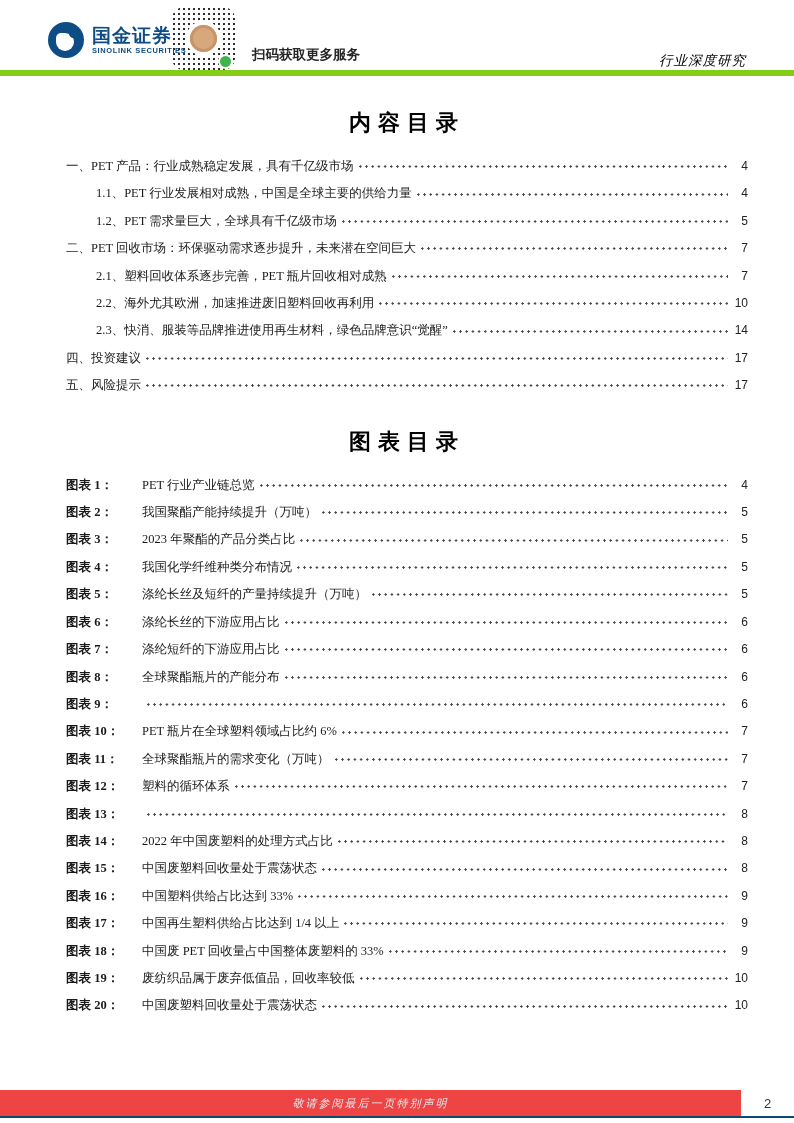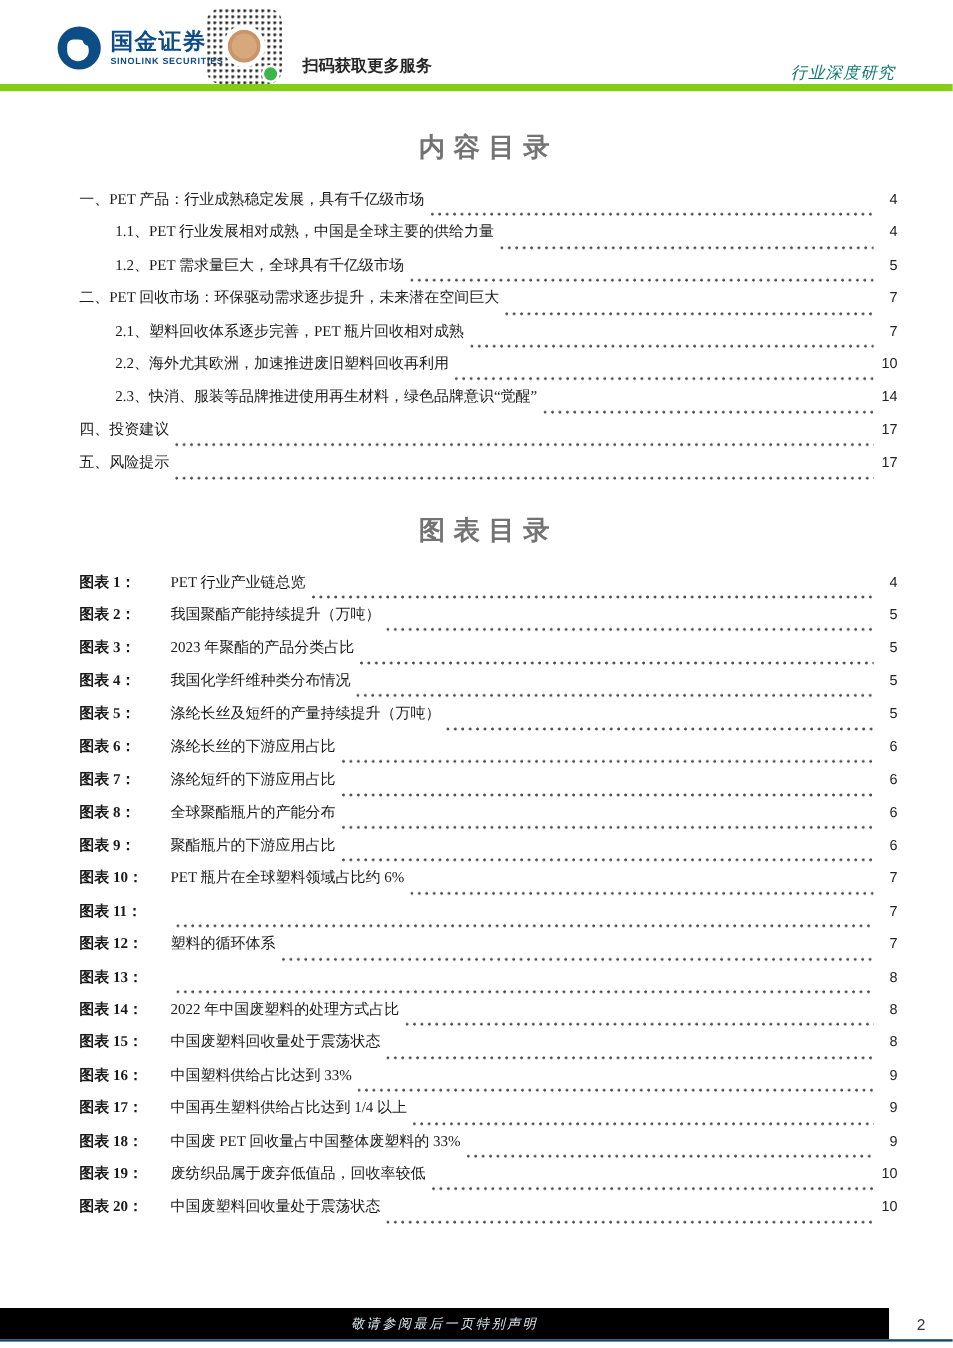--- a/index.html
+++ b/index.html
@@ -25,44 +25,44 @@
   .qr::before { content:""; position:absolute; left:14px; top:14px; width:35px; height:35px;
     background:#fff; border-radius:50%; }
   .qr::after { content:""; position:absolute; left:18px; top:18px; width:27px; height:27px;
     background:#d8a87d; border-radius:50%; box-shadow:inset 0 0 0 3px #c9946a; }
   .qr-badge { position:absolute; left:218px; top:54px; width:15px; height:15px; border-radius:50%;
     background:#3cb54a; border:2px solid #fff; z-index:2; }
   .qr-caption { position:absolute; left:252px; top:46px;
     font-family:Liberation Mono, monospace; font-weight:bold;
     font-size:13.5px; color:#262626; }
   .report-type { position:absolute; right:48px; top:52px; font-size:13.5px; font-style:italic;
-    color:#0f766e; letter-spacing:1px; }
+    color:#000000; letter-spacing:1px; }
 
   
   main { padding:0 46px 0 66px; }
-  .section-title { text-align:center; color:#737373; font-size:22px; font-weight:bold;
+  .section-title { text-align:center; color:#000000; font-size:22px; font-weight:bold;
     letter-spacing:7px; line-height:30px; margin:32px 0 15px; }
   .section-title.second { margin-top:27px; }
 
-  .list .row { display:flex; align-items:flex-end; line-height:27.4px; font-size:12.5px; }
+  .list .row { display:flex; align-items:center; line-height:27.4px; font-size:12.5px; }
   .list .row.lvl2 { padding-left:30px; }
   .lbl { white-space:nowrap; }
   .fig-lbl { flex:none; width:76px; white-space:nowrap;font-weight:bold; }
   .fig-title { white-space:nowrap; }
   .leader { flex:1; height:3px; margin:0 4px 0 5px; min-width:16px;
     background-image:radial-gradient(circle at 1.4px 1.5px,#4a4a4a 1.05px,transparent 1.3px);
     background-size:6.2px 3px; background-repeat:repeat-x; }
   .pagenum { font-family:"Liberation Sans","DejaVu Sans",sans-serif; font-size:12px;
     min-width:16px; text-align:right; color:#222; }
 
   
   footer { position:absolute; left:0; top:1090px; width:794px; height:28px; }
   footer::after { content:""; position:absolute; left:0; top:26px; width:100%; height:2px;
     background:#0d4a6e; }
-  .footer-bar { position:absolute; left:0; top:0; width:741px; height:26px; background:#000000;
+  .footer-bar { position:absolute; left:0; top:0; width:741px; height:26px; background:#ef4444;
     display:flex; align-items:center; justify-content:center; }
   .footer-bar span { color:#dfe9ef; font-size:11px; font-style:italic; letter-spacing:2px; }
   .footer-page { position:absolute; left:741px; top:0; width:53px; height:26px; background:#fff;
     display:flex; align-items:center; justify-content:center;
     font-family:"Liberation Sans","DejaVu Sans",sans-serif; font-size:13px; color:#333; }
 </style>
 </head>
 <body>
 
 <div>
@@ -181,32 +181,32 @@
           <span class="pagenum">6</span>
         </div>
         <div class="row">
           <span class="fig-lbl">图表 8：</span>
           <span class="fig-title">全球聚酯瓶片的产能分布</span>
           <span class="leader"></span>
           <span class="pagenum">6</span>
         </div>
         <div class="row">
           <span class="fig-lbl">图表 9：</span>
-          <span class="fig-title">聚酯瓶片的下游应用占比</span>
           <span class="leader"></span>
           <span class="pagenum">6</span>
         </div>
         <div class="row">
           <span class="fig-lbl">图表 10：</span>
           <span class="fig-title">PET 瓶片在全球塑料领域占比约 6%</span>
           <span class="leader"></span>
           <span class="pagenum">7</span>
         </div>
         <div class="row">
           <span class="fig-lbl">图表 11：</span>
+          <span class="fig-title">全球聚酯瓶片的需求变化（万吨）</span>
           <span class="leader"></span>
           <span class="pagenum">7</span>
         </div>
         <div class="row">
           <span class="fig-lbl">图表 12：</span>
           <span class="fig-title">塑料的循环体系</span>
           <span class="leader"></span>
           <span class="pagenum">7</span>
         </div>
         <div class="row">

